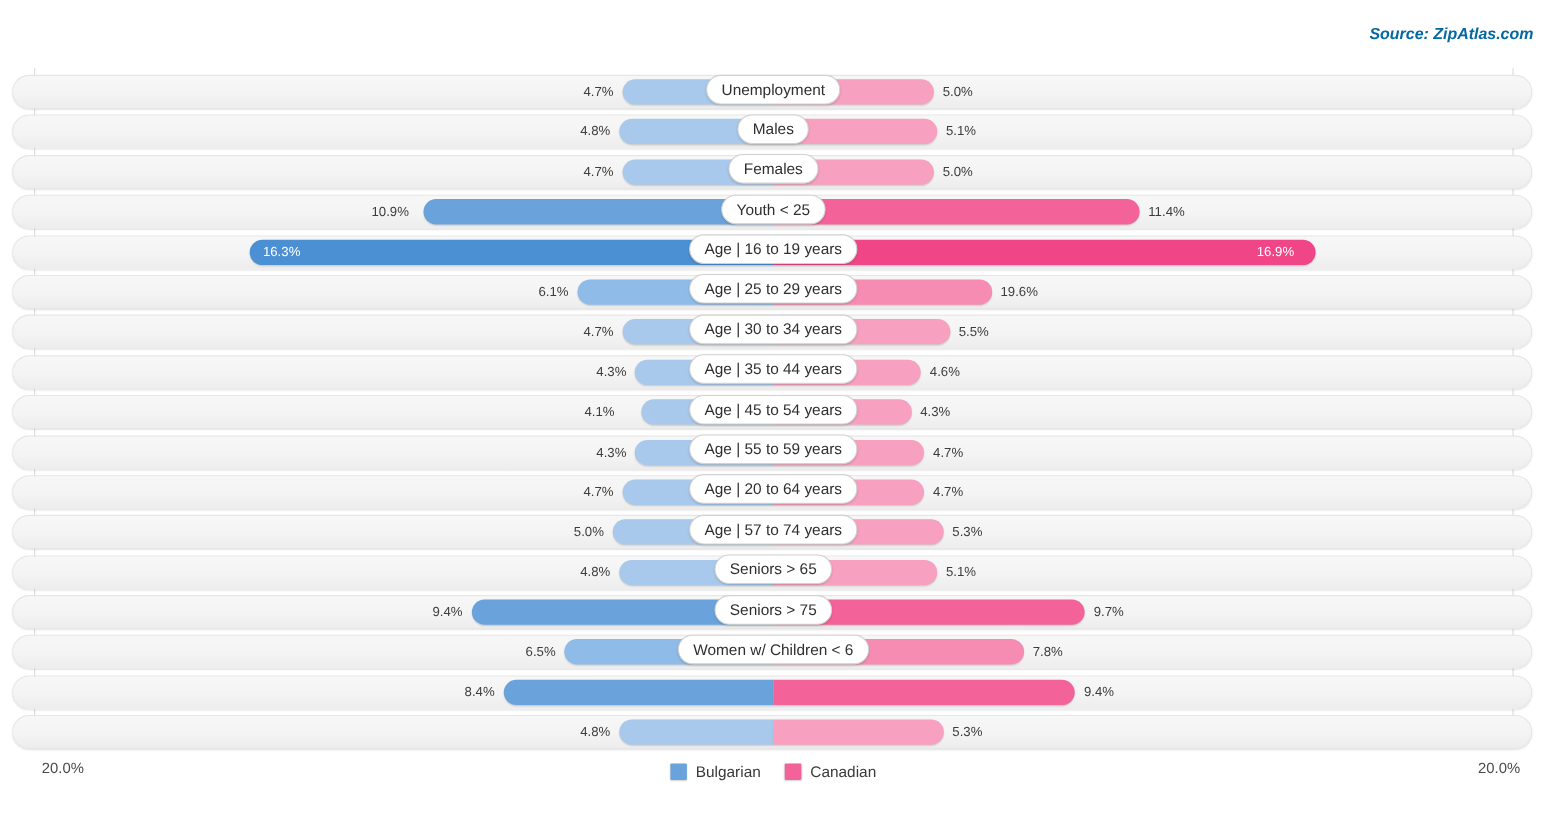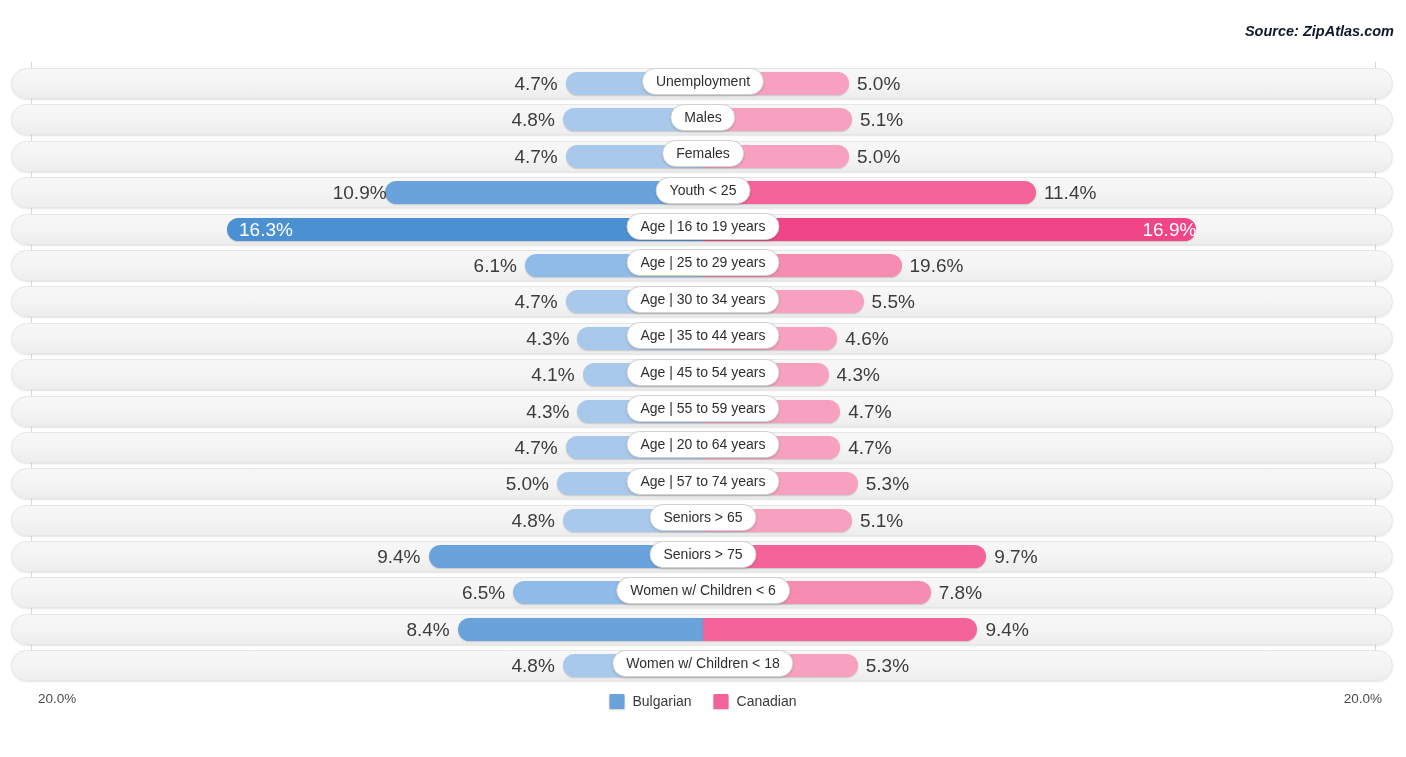--- a/index.html
+++ b/index.html
@@ -25,21 +25,21 @@
     color: #3a3a3a;
     font-weight: 400;
     white-space: nowrap;
   }
   #source {
     position: absolute;
     right: 12px; top: 23px;
     font-size: 14.5px;
     font-style: italic;
     font-weight: bold;
-    color: #0f172a;
+    color: #0369a1;
     white-space: nowrap;
   }
 
   
   #plot {
     position: absolute;
     left: 0; top: 62px;
     width: 1406px;
     height: 655px;
   }
@@ -81,21 +81,21 @@
     height: 23px;
     border-radius: 12px;
     box-shadow: 0 1px 1.5px rgba(0,0,0,0.16);
   }
   .bar.left  { border-top-right-radius: 0; border-bottom-right-radius: 0; }
   .bar.right { border-top-left-radius: 0;  border-bottom-left-radius: 0; }
 
   .val {
     position: absolute;
     top: 8px;
-    font-size: 19px;
+    font-size: 12px;
     color: #3c3c3c;
     white-space: nowrap;
     line-height: 19px;
   }
   .val.inside { color: #ffffff; }
 
   .pill {
     position: absolute;
     top: 1.5px;
     left: 50%;
@@ -286,21 +286,20 @@
           <div class="bar right" style="left: 703px; width: 274.48px; background: rgb(244, 98, 154);"></div>
           <div class="val" style="left: 405.72px; width: 44px; text-align: right;">8.4%</div>
           <div class="val" style="left: 985.48px;">9.4%</div>
         </div>
         <div class="row">
           <div class="track"></div>
           <div class="bar left" style="left: 562.84px; width: 140.16px; background: rgb(168, 201, 236);"></div>
           <div class="bar right" style="left: 703px; width: 154.76px; background: rgb(248, 160, 191);"></div>
           <div class="val" style="left: 510.84px; width: 44px; text-align: right;">4.8%</div>
           <div class="val" style="left: 865.76px;">5.3%</div>
-          <div class="pill">Women w/ Children &lt; 18</div>
         </div>
       </div>
 
     <div id="axis-left">20.0%</div>
     <div id="axis-right">20.0%</div>
 
     <div id="legend">
         <div class="legend-item">
           <span class="swatch" style="background: rgb(106, 163, 220);"></span>
           <span>Bulgarian</span>

